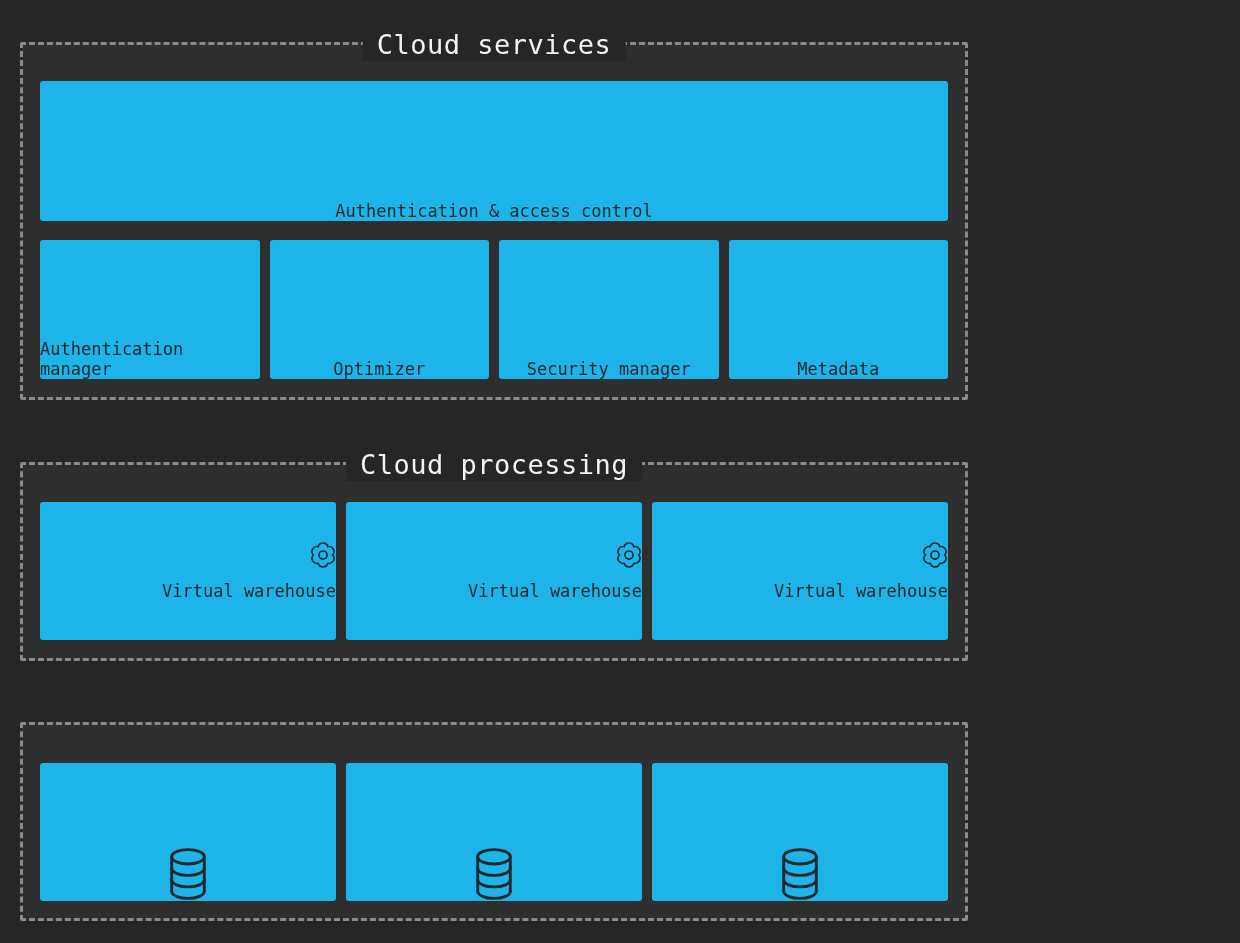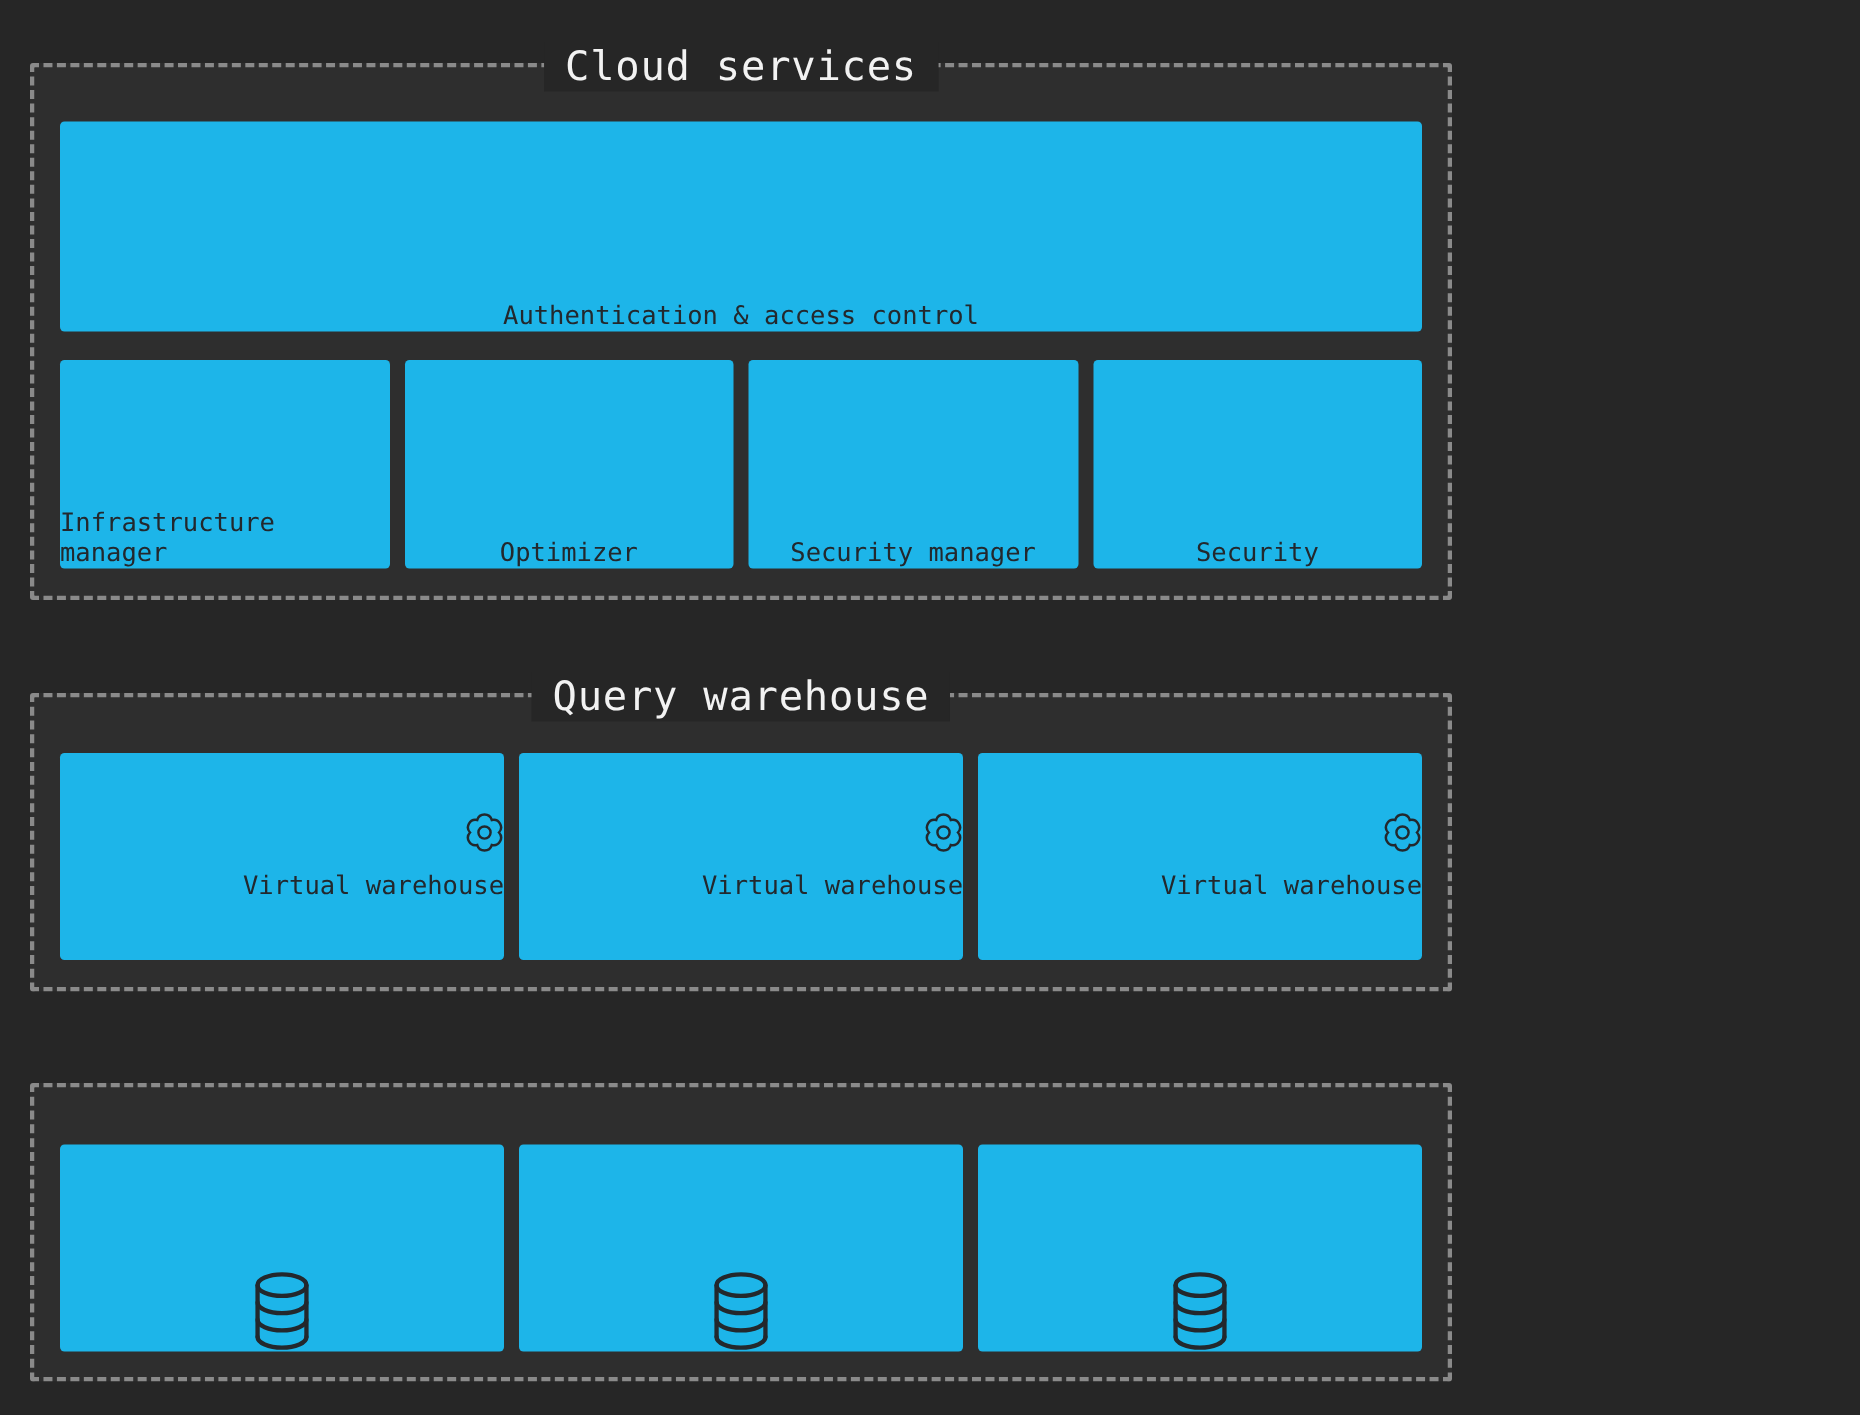--- a/index.html
+++ b/index.html
@@ -77,36 +77,36 @@
 
   <section class="group group-cloud">
     <div class="group-title">Cloud services</div>
 
     <div class="box box-auth">
       <span class="box-label">Authentication &amp; access control</span>
     </div>
 
     <div class="grid-4">
       <div class="box">
-        <span class="box-label">Infrastructure manager</span>
+        <span class="box-label">Authentication manager</span>
       </div>
       <div class="box">
         <span class="box-label">Optimizer</span>
       </div>
       <div class="box">
         <span class="box-label">Security manager</span>
       </div>
       <div class="box">
-        <span class="box-label">Security</span>
+        <span class="box-label">Metadata</span>
       </div>
     </div>
   </section>
 
   <section class="group group-query">
-    <div class="group-title">Query warehouse</div>
+    <div class="group-title">Cloud processing</div>
 
     <div class="grid-3">
 
       <div class="box box-vw">
         <span class="icon">
           <svg width="26" height="26" viewBox="0 0 32 32" fill="none" stroke="#23282d" stroke-width="2">
             <path d="M27.87 16A6.2 6.2 0 0 0 21.94 5.72A6.2 6.2 0 0 0 10.06 5.72A6.2 6.2 0 0 0 4.13 16A6.2 6.2 0 0 0 10.06 26.28A6.2 6.2 0 0 0 21.94 26.28A6.2 6.2 0 0 0 27.87 16Z"></path>
             <circle cx="16" cy="16" r="5"></circle>
           </svg>
         </span>

